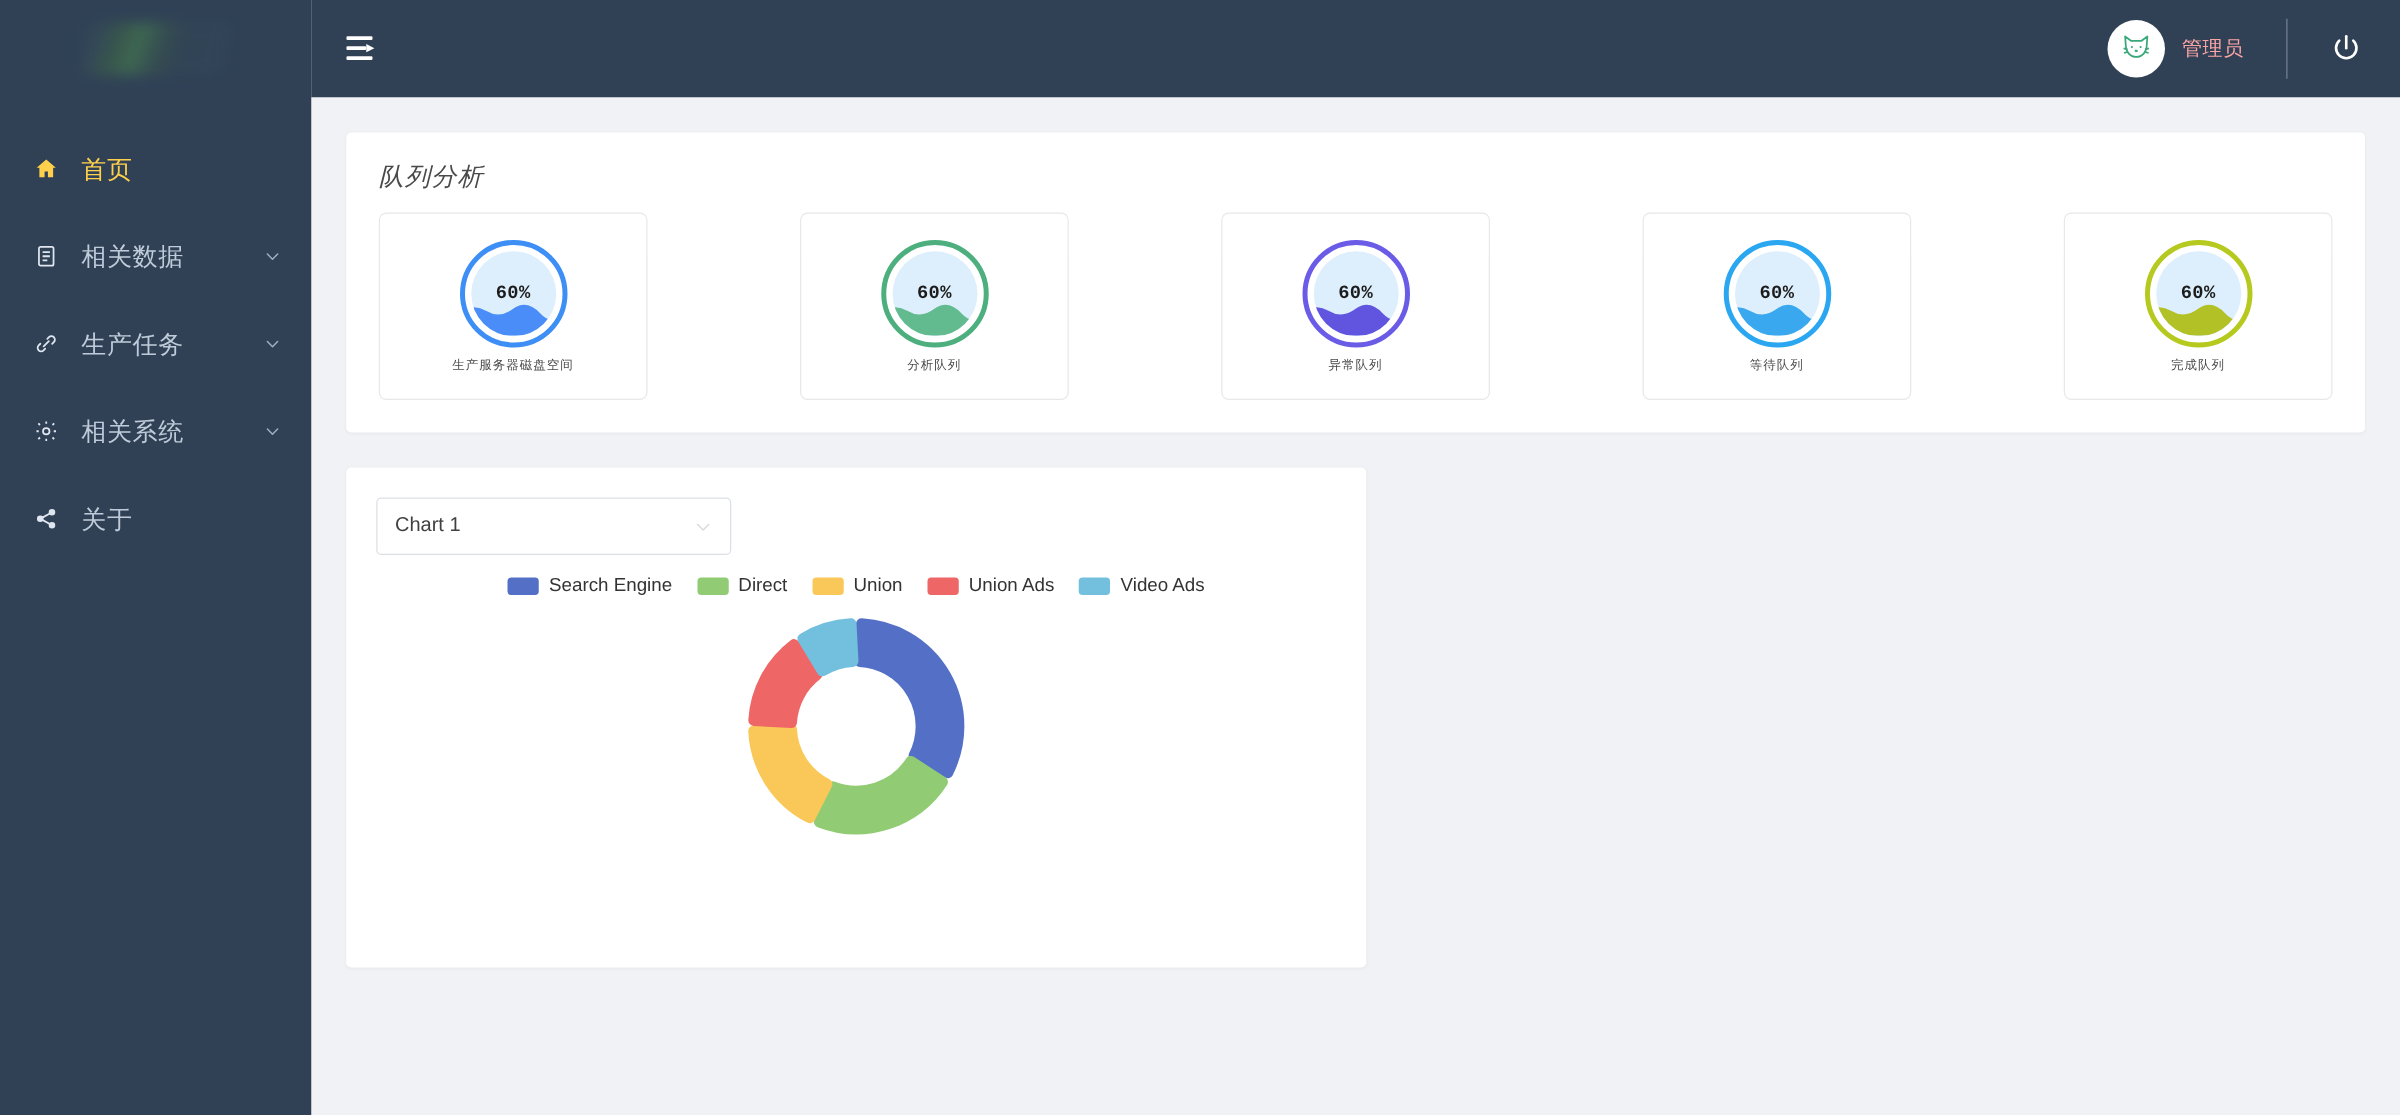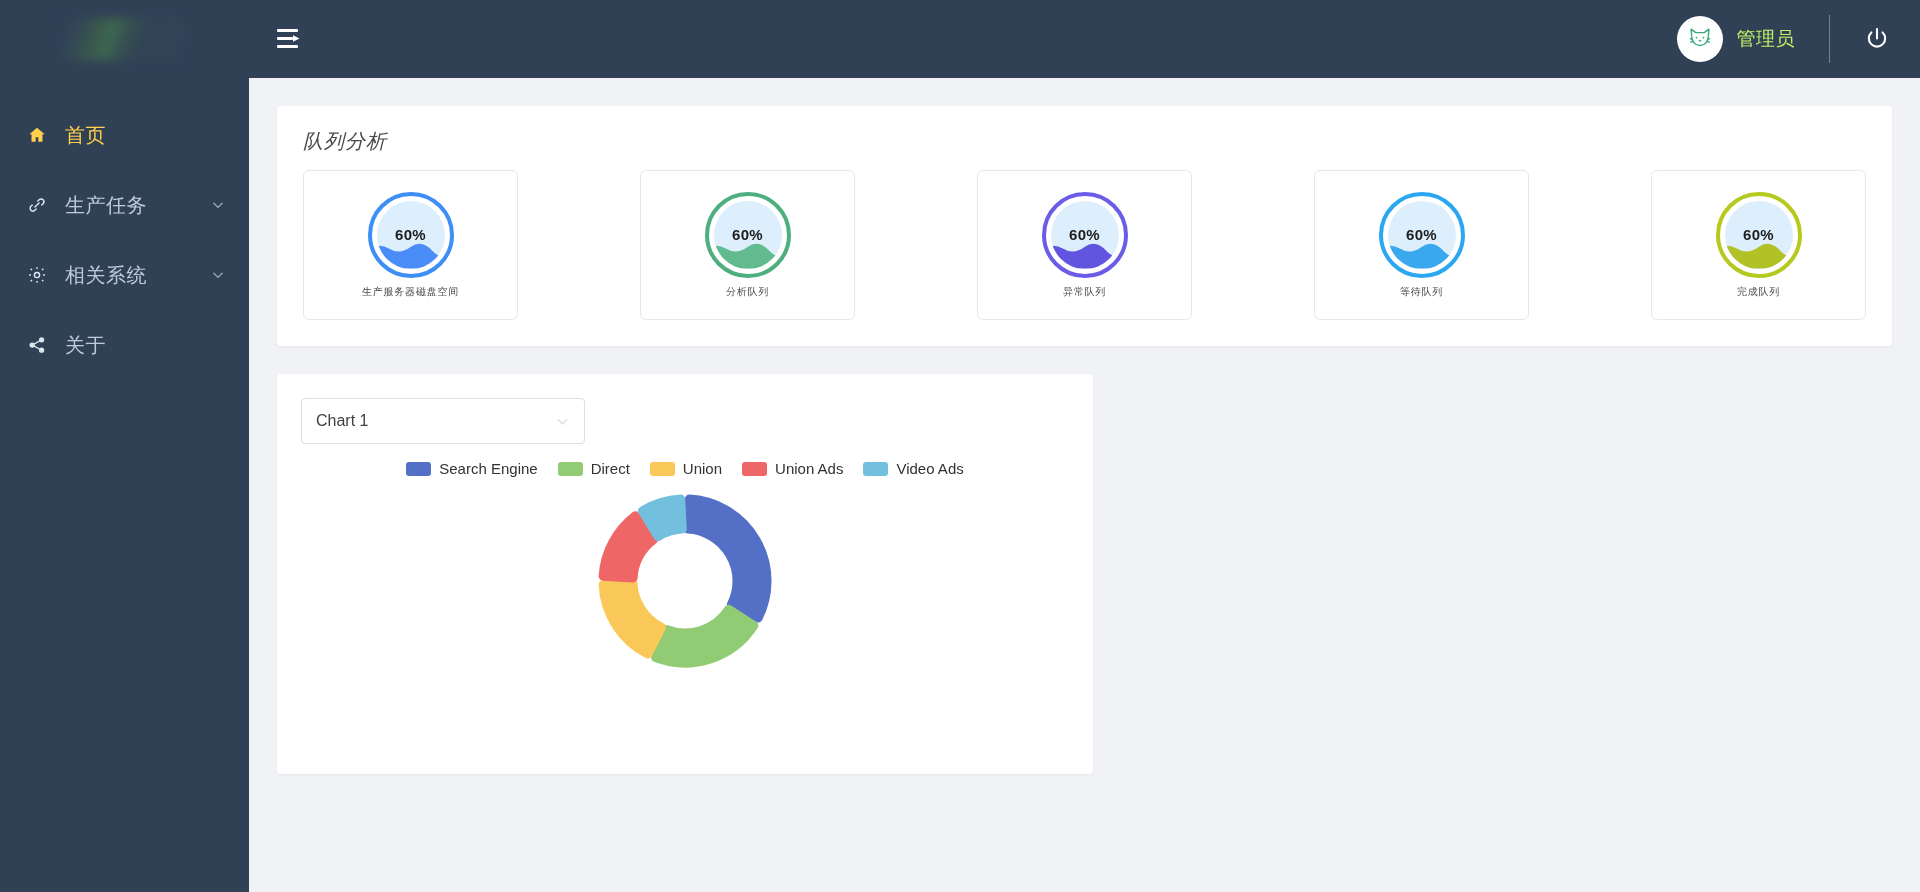--- a/index.html
+++ b/index.html
@@ -73,21 +73,21 @@
     display:flex; align-items:center; gap:14px;
     padding-right:30px; cursor:pointer;
   }
   .avatar {
     width:46px; height:46px; border-radius:50%;
     background:#fff;
     display:flex; align-items:center; justify-content:center;
     overflow:hidden;
   }
   .avatar svg { width:30px; height:30px; }
-  .user-name { color:#bef264; font-size:19px; letter-spacing:.5px; }
+  .user-name { color:#fca5a5; font-size:16px; letter-spacing:.5px; }
   .vdiv { width:1px; height:48px; background:#8a95a5; opacity:.75; margin:0 4px; }
   .power-btn {
     width:86px; height:78px;
     display:flex; align-items:center; justify-content:center;
     cursor:pointer;
   }
   .power-btn svg { width:28px; height:28px; }
 
   .content {
     flex:1; background:#f0f2f5;
@@ -103,21 +103,21 @@
   .queue-card { padding:22px 26px 26px 26px; }
   .card-title {
     font-size:20px; color:#4a4a4a; margin-bottom:15px; letter-spacing:1px;font-style:italic;
   }
   .gauge-row { display:flex; gap:0; justify-content:space-between; }
   .gauge-cell {
     border:1px solid #e8e8e8; border-radius:6px;
     width:215px; height:150px;
     display:flex; flex-direction:column;
     align-items:center; justify-content:center;
-    background:#fff; cursor:pointer;
+    background:#fff; cursor:pointer;font-family:Liberation Mono, monospace;
   }
   .gauge {
     width:86px; height:86px; border-radius:50%;
     border:4px solid #409eff;
     position:relative; overflow:hidden;
     background:#fff;
     display:flex; align-items:center; justify-content:center;
     margin-bottom:5px;
   }
   .gauge-inner {
@@ -185,20 +185,34 @@
 
       <div class="nav-item active">
         <span class="ic">
           <svg viewBox="0 0 24 24" fill="#ffd04b">
               <path d="M12 3.2 2.8 11h2.6v9.2h5V14.6h3.2v5.6h5V11h2.6z"></path>
             </svg>
         </span>
         <span class="nav-label">首页</span>
       </div>
 
+      <div class="nav-item">
+        <span class="ic">
+          <svg viewBox="0 0 24 24" fill="none" stroke="#dfe6ef" stroke-width="1.7">
+            <rect x="5" y="3" width="14" height="18" rx="1.6"></rect>
+            <line x1="8.5" y1="8" x2="15.5" y2="8"></line>
+            <line x1="8.5" y1="12" x2="15.5" y2="12"></line>
+            <line x1="8.5" y1="16" x2="13" y2="16"></line>
+          </svg>
+        </span>
+        <span class="nav-label">相关数据</span>
+        <svg class="caret" viewBox="0 0 24 24" fill="none" stroke="#c8d1dd" stroke-width="2.1" stroke-linecap="round" stroke-linejoin="round">
+            <polyline points="5 9 12 16 19 9"></polyline>
+          </svg>
+      </div>
 
       <div class="nav-item">
         <span class="ic">
           <svg viewBox="0 0 24 24" fill="none" stroke="#dfe6ef" stroke-width="1.7" stroke-linecap="round">
             <path d="M9.5 14.5 14.5 9.5"></path>
             <path d="M13 7.3l1.6-1.6a3.3 3.3 0 0 1 4.7 4.7L17.7 12"></path>
             <path d="M11 16.7l-1.6 1.6a3.3 3.3 0 0 1-4.7-4.7L6.3 12"></path>
           </svg>
         </span>
         <span class="nav-label">生产任务</span>

